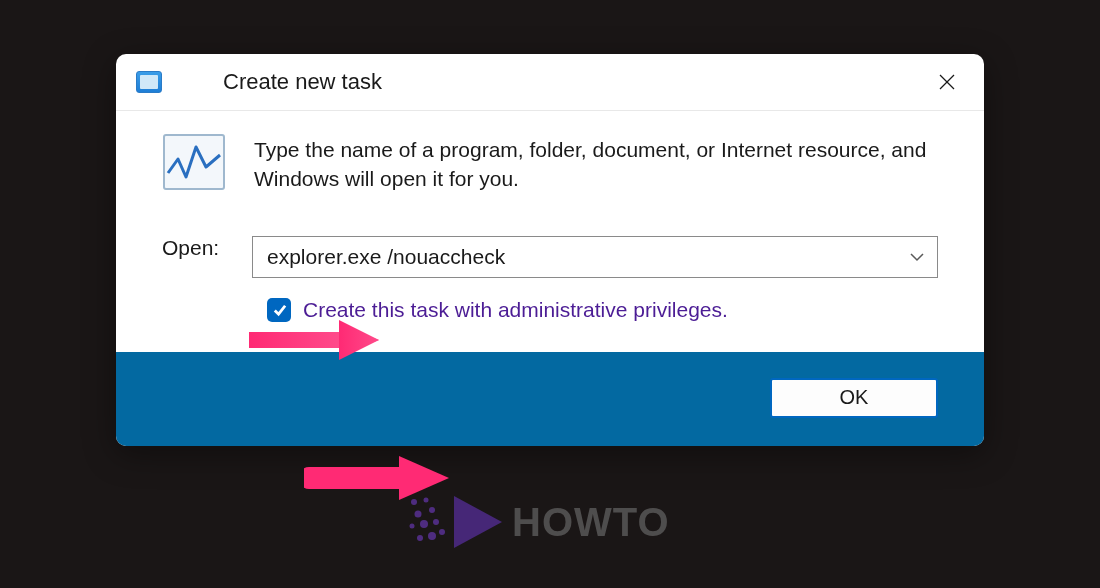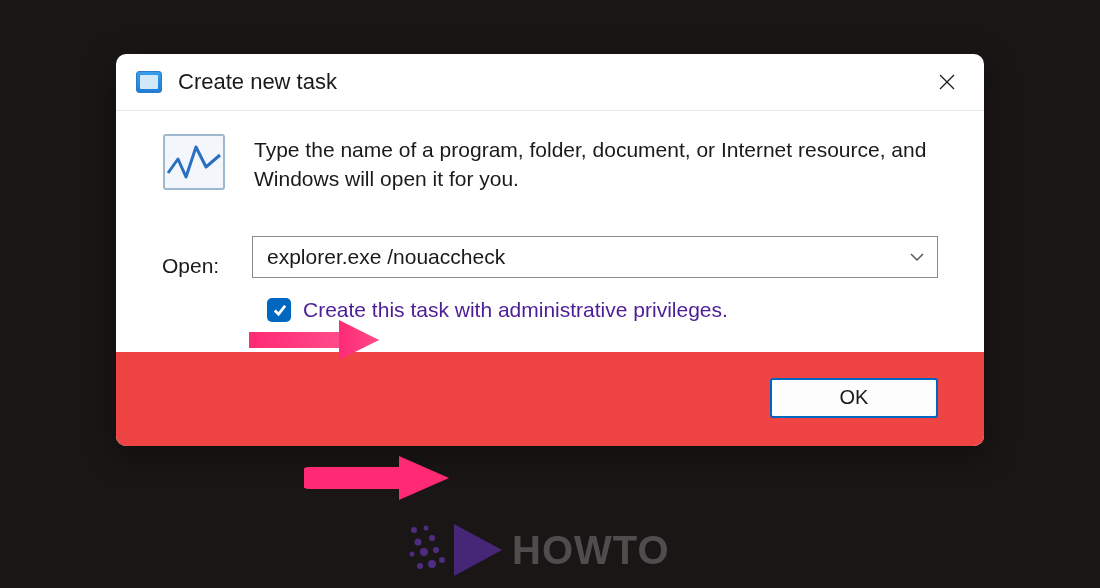--- a/index.html
+++ b/index.html
@@ -40,20 +40,21 @@
       content: "";
       position: absolute;
       top: 3px; left: 3px; right: 3px; bottom: 3px;
       background: #d0e8f8;
       border-radius: 1px;
     }
     .title-text {
       font-size: 22px;
       color: #1a1a1a;
       flex: 1;
+      margin-left: 45px;
     }
     .close-btn {
       width: 38px;
       height: 32px;
       display: flex;
       align-items: center;
       justify-content: center;
       cursor: pointer;
     }
     .close-btn svg { width: 18px; height: 18px; stroke: #1a1a1a; stroke-width: 1.2; }
@@ -72,21 +73,21 @@
       flex-shrink: 0;
     }
     .desc-text {
       font-size: 21px;
       color: #1a1a1a;
       line-height: 1.4;
       padding-top: 2px;
     }
     .input-row {
       display: flex;
-      align-items: flex-end;
+      align-items: flex-start;
       gap: 26px;
       margin-bottom: 20px;
     }
     .input-label {
       font-size: 21px;
       color: #1a1a1a;
       width: 64px;
     }
     .combo {
       flex: 1;
@@ -122,21 +123,21 @@
       justify-content: center;
       cursor: pointer;
     }
     .chk-box svg { width: 15px; height: 15px; stroke: #fff; stroke-width: 3; fill: none; }
     .chk-label {
       font-size: 21px;
       color: #4c1d95;
       cursor: pointer;
     }
     .button-bar {
-      background: #ef4444;
+      background: #0369a1;
       padding: 26px 46px 28px 46px;
       display: flex;
       justify-content: flex-end;
       gap: 18px;
       text-align: center;
     }
     .btn {
       width: 168px;
       height: 40px;
       border: 1px solid #8a8a8a;
@@ -157,21 +158,20 @@
       pointer-events: none;
     }
     .arrow-anno svg { display: block; }
     .watermark {
       position: absolute;
       left: 406px;
       top: 492px;
       display: flex;
       align-items: center;
       opacity: 0.55;
-      margin-top: 28px;
     }
     .wm-dots {
       position: relative;
       width: 44px;
       height: 60px;
     }
     .wm-shape {
       width: 56px;
       height: 60px;
     }

